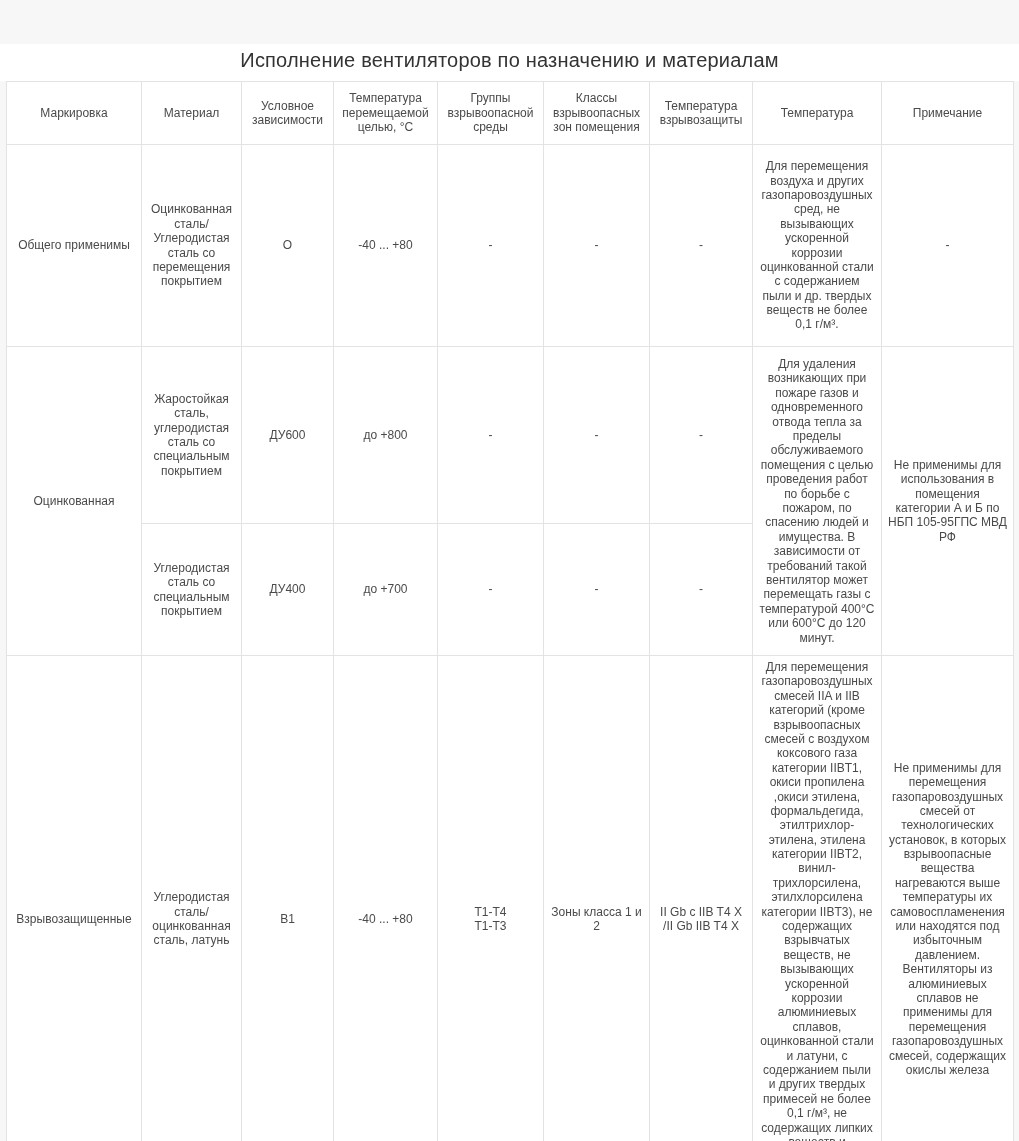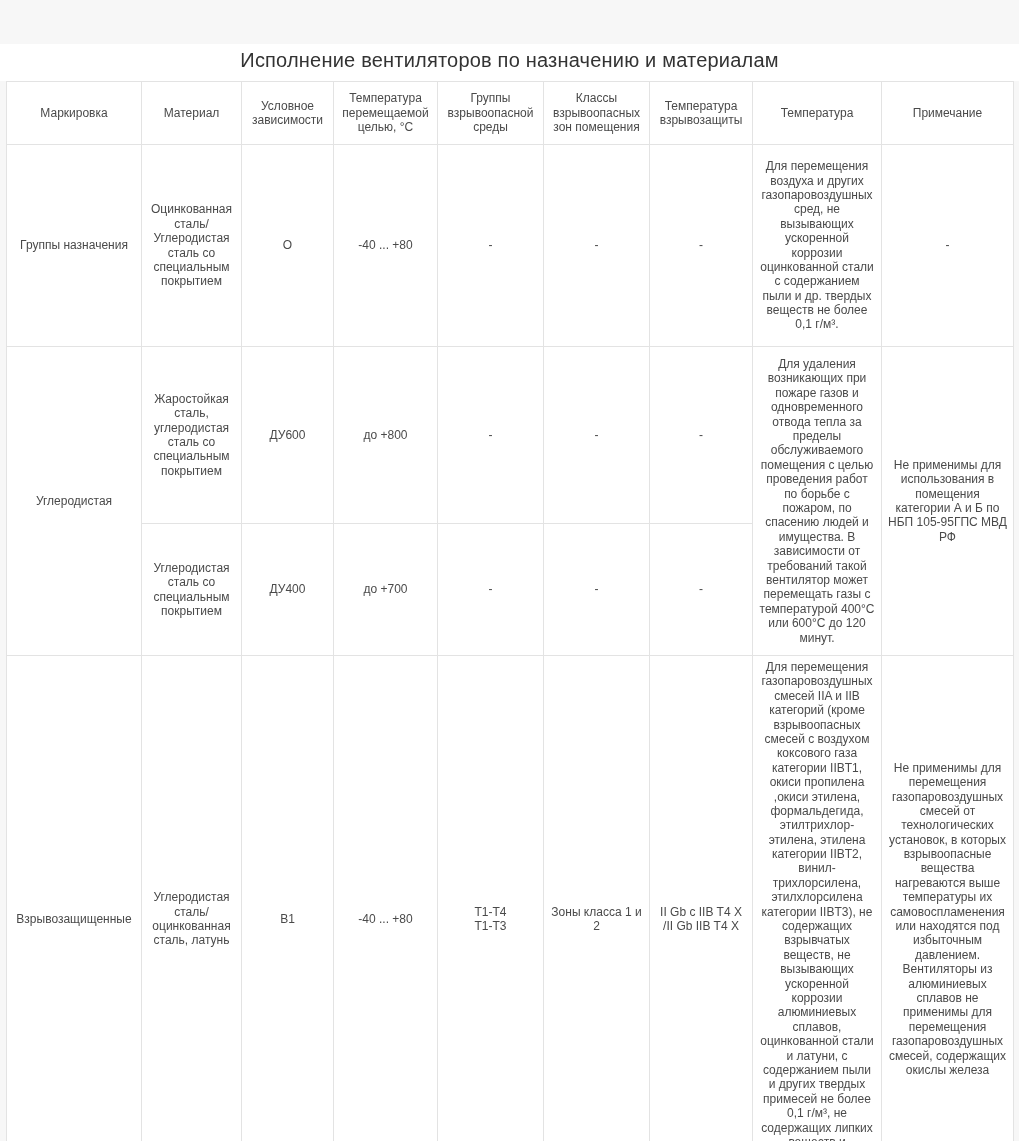--- a/index.html
+++ b/index.html
@@ -90,32 +90,32 @@
         <th>Температура перемещаемой целью, °С</th>
         <th>Группы взрывоопасной среды</th>
         <th>Классы взрывоопасных зон помещения</th>
         <th>Температура взрывозащиты</th>
         <th>Температура</th>
         <th>Примечание</th>
       </tr>
     </thead>
     <tbody>
       <tr class="r-gen">
-        <td>Группы назначения</td>
-        <td>Оцинкованная сталь/ Углеродистая сталь со специальным покрытием</td>
+        <td>Общего применимы</td>
+        <td>Оцинкованная сталь/ Углеродистая сталь со перемещения покрытием</td>
         <td>О</td>
         <td>-40 ... +80</td>
         <td>-</td>
         <td>-</td>
         <td>-</td>
         <td>Для перемещения воздуха и других газопаровоздушных сред, не вызывающих ускоренной коррозии оцинкованной стали с содержанием пыли и др. твердых веществ не более 0,1 г/м³.</td>
         <td>-</td>
       </tr>
       <tr class="r-du6">
-        <td class="stripe" rowspan="2">Углеродистая</td>
+        <td class="stripe" rowspan="2">Оцинкованная</td>
         <td class="stripe">Жаростойкая сталь, углеродистая сталь со специальным покрытием</td>
         <td class="stripe">ДУ600</td>
         <td class="stripe">до +800</td>
         <td class="stripe">-</td>
         <td class="stripe">-</td>
         <td class="stripe">-</td>
         <td class="stripe" rowspan="2">Для удаления возникающих при пожаре газов и одновременного отвода тепла за пределы обслуживаемого помещения с целью проведения работ по борьбе с пожаром, по спасению людей и имущества. В зависимости от требований такой вентилятор может перемещать газы с температурой 400°С или 600°С до 120 минут.</td>
         <td class="stripe" rowspan="2">Не применимы для использования в помещения категории А и Б по НБП 105-95ГПС МВД РФ</td>
       </tr>
       <tr class="r-du4">

